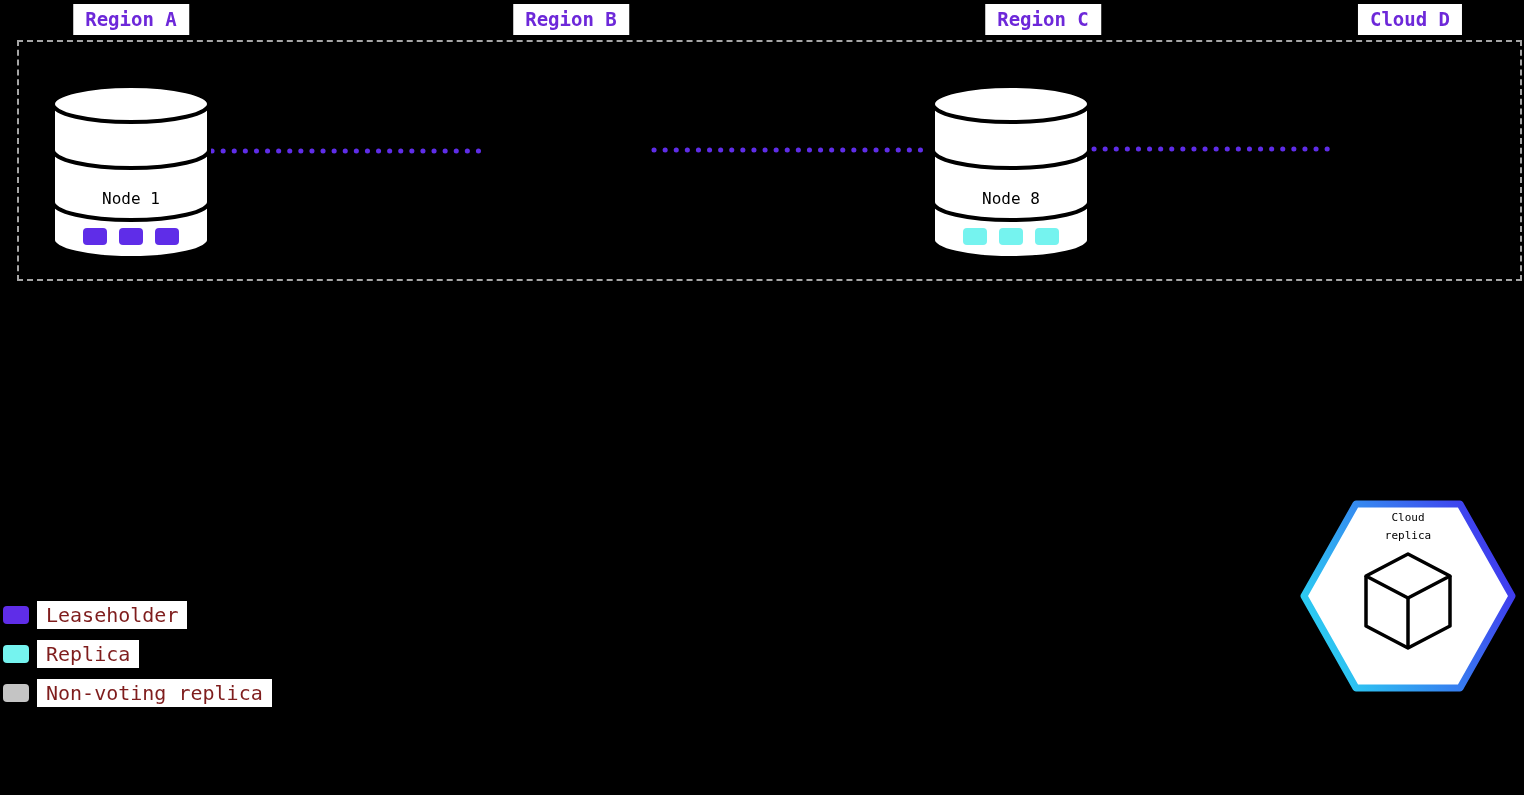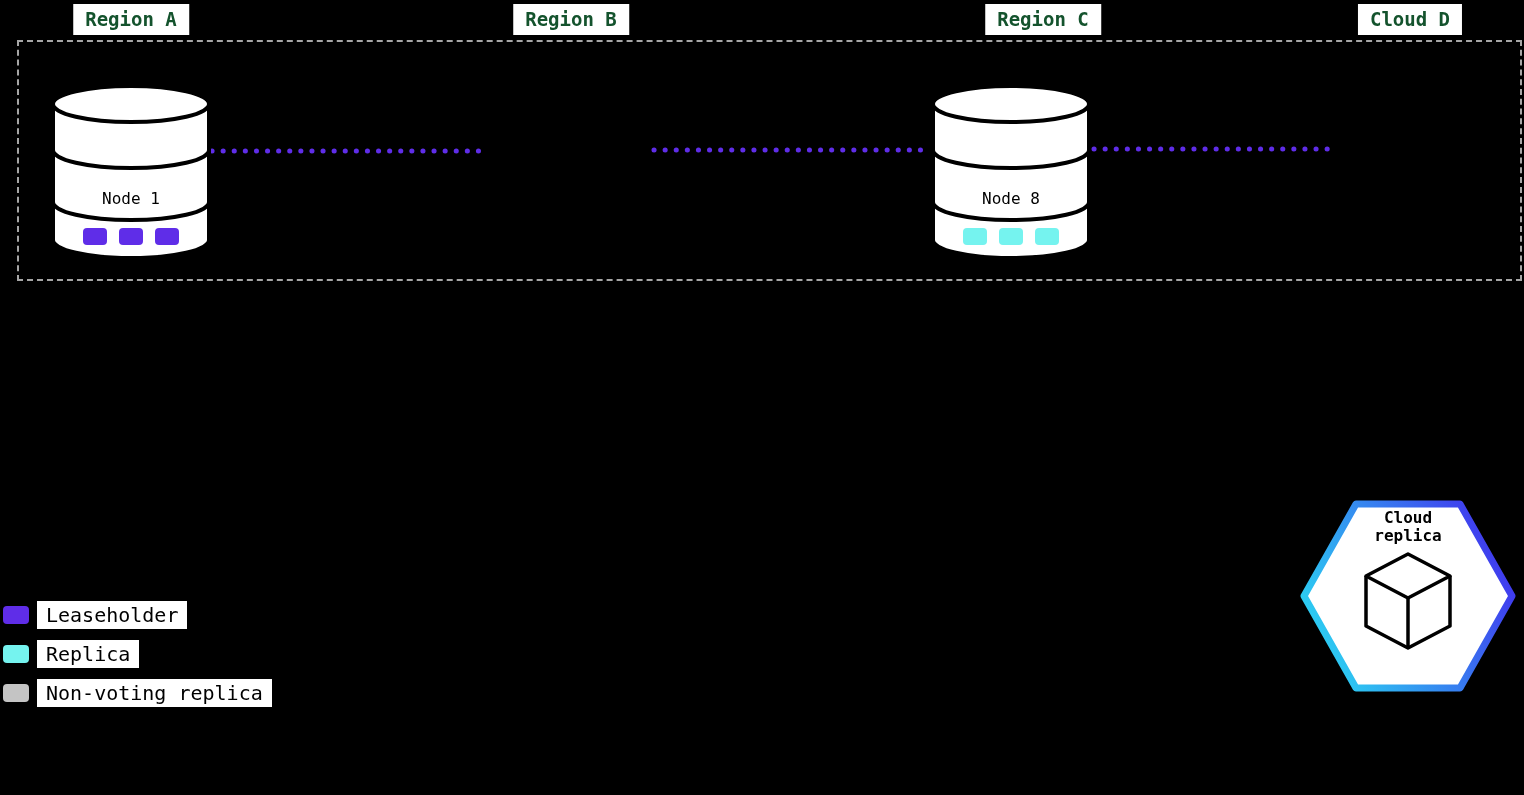--- a/index.html
+++ b/index.html
@@ -12,21 +12,21 @@
     overflow: hidden;
     font-family: "DejaVu Sans Mono", "Liberation Mono", monospace;
   }
 
   
   .region-label {
     position: absolute;
     top: 4px;
     transform: translateX(-50%);
     background: #fff;
-    color: #14532d;
+    color: #6d28d9;
     font-weight: bold;
     font-size: 19px;
     line-height: 23px;
     padding: 4px 12px;
     white-space: nowrap;
     z-index: 5;
   }
 
   
   .cluster-box {
@@ -118,21 +118,21 @@
     gap: 8px;
   }
   .legend-swatch {
     width: 26px;
     height: 18px;
     border-radius: 4px;
     flex: 0 0 auto;
   }
   .legend-label {
     background: #fff;
-    color: #000000;
+    color: #7f1d1d;
     font-size: 20px;
     line-height: 24px;
     padding: 2px 9px;
     white-space: nowrap;
   }
 
   
   .cloud {
     position: absolute;
     left: 1298px;
@@ -143,22 +143,22 @@
   }
   .hex-stroke { stroke-width: 7; stroke-linejoin: round; fill: #fff; }
   .cube-line { stroke: #000; stroke-width: 3.5; fill: none; stroke-linejoin: round; }
   .cloud-label {
     position: absolute;
     top: 13px;
     left: 0;
     width: 220px;
     text-align: center;
     color: #000;
-    font-weight: bold;
-    font-size: 16px;
+    font-weight: normal;
+    font-size: 11px;
     line-height: 18px;
     z-index: 6;
   }
 </style>
 </head>
 <body>
 
 <div class="canvas">
 
   <div class="region-label" style="left:131px">Region A</div>

